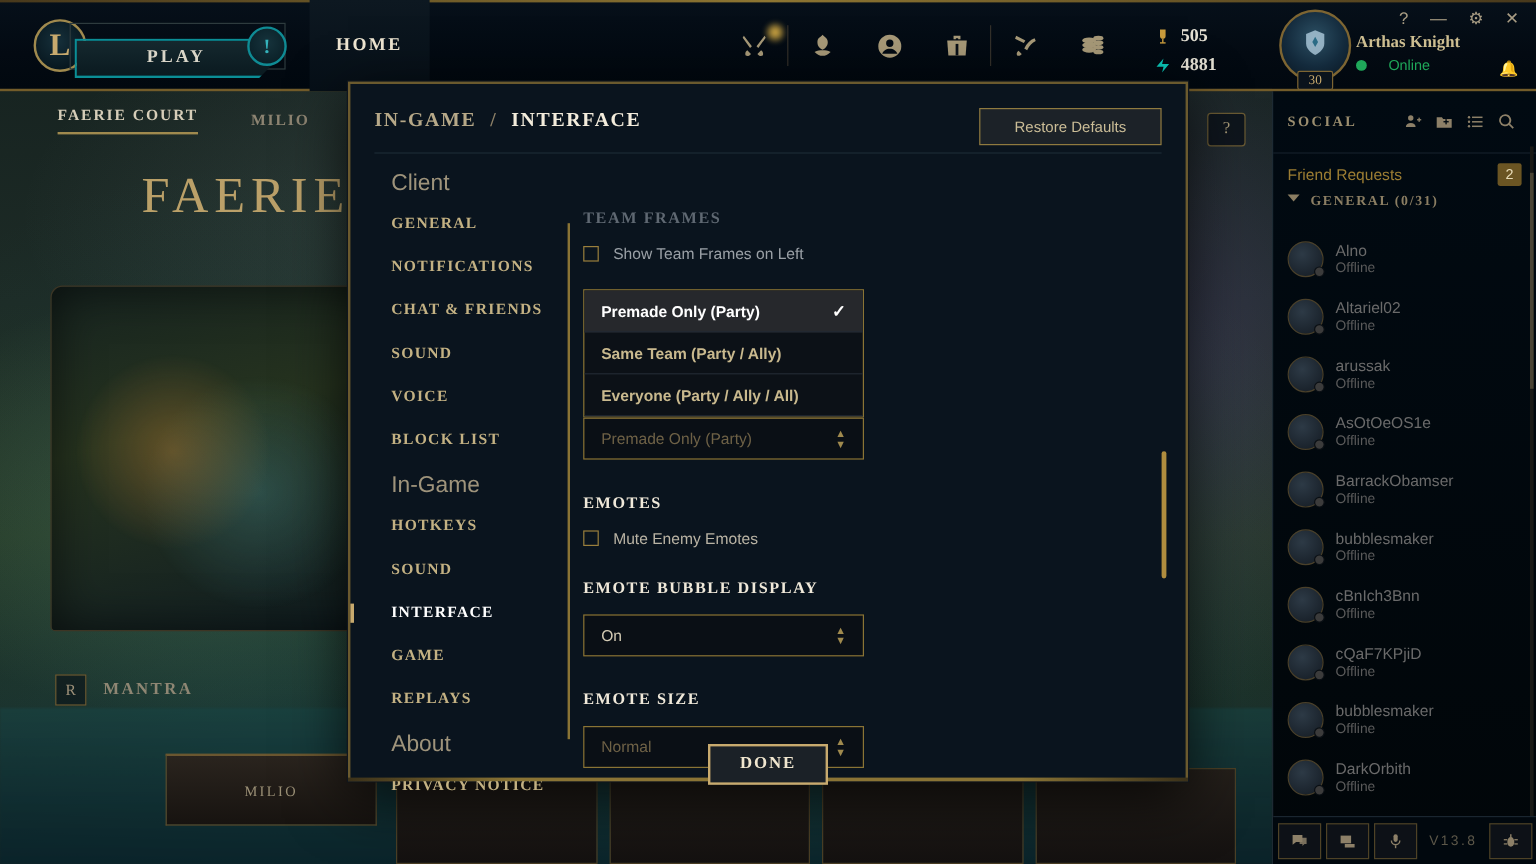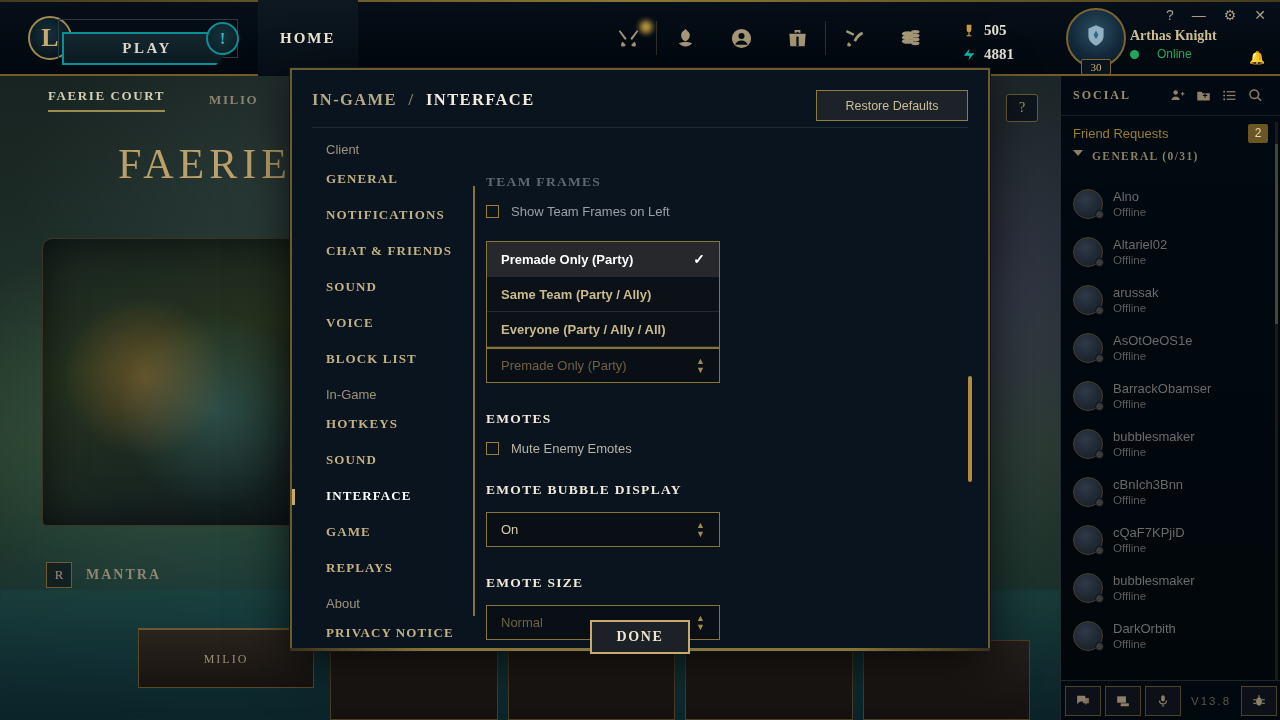--- a/index.html
+++ b/index.html
@@ -184,21 +184,21 @@
     color:#a89a78; font-size:14px; font-family:"Liberation Serif", serif;
   }
 
   
   .social{
     position:absolute; right:0; top:76px; width:220px; height:644px; z-index:15;
     background:linear-gradient(180deg,#010a12,#010609);
     border-left:1px solid #1d2a33;
   }
   .social-head{
-    height:40px; display:flex; align-items:center; padding:0 12px; gap:0;
+    height:52px; display:flex; align-items:center; padding:0 12px; gap:0;
     border-bottom:1px solid #15212a;
   }
   .social-title{
     font-family:"Liberation Serif", serif; font-size:12px; font-weight:bold;
     letter-spacing:2px; color:#9b8e6f; flex:1;
   }
   .social-head .sic{ width:26px; display:flex; align-items:center; justify-content:center; }
   .social-head .sic svg{ fill:#8d8068; }
   .friend-req{
     height:34px; display:flex; align-items:center; padding:0 12px;
@@ -261,21 +261,21 @@
     position:absolute; right:20px; top:20px; width:152px; height:31px;
     border:1px solid #8f7a3f; background:#1c2228;
     display:flex; align-items:center; justify-content:center;
     font-size:12.5px; color:#cbbd97;
   }
   .modal-divider{ position:absolute; left:20px; right:20px; top:57px; height:1px; background:#1d2b36; }
 
   .modal-body{ position:absolute; left:0; top:58px; right:0; bottom:0; display:flex; }
   .settings-nav{ width:180px; padding:14px 0 0 26px; position:relative; }
   .nav-group-label{
-    font-size:13px; color:#9e937b; margin:0 0 14px 8px;
+    font-size:19px; color:#9e937b; margin:0 0 14px 8px;
   }
   .nav-item{
     font-family:"Liberation Serif", serif; font-size:13px; font-weight:bold;
     letter-spacing:1.1px; color:#c3b183; margin:0 0 20px 8px;
   }
   .nav-item.active{ color:#ffffff; }
   .nav-item.active:before{
     content:""; position:absolute; left:0; width:3px; height:16px;
     background:#c8aa6e; margin-top:1px;
   }

